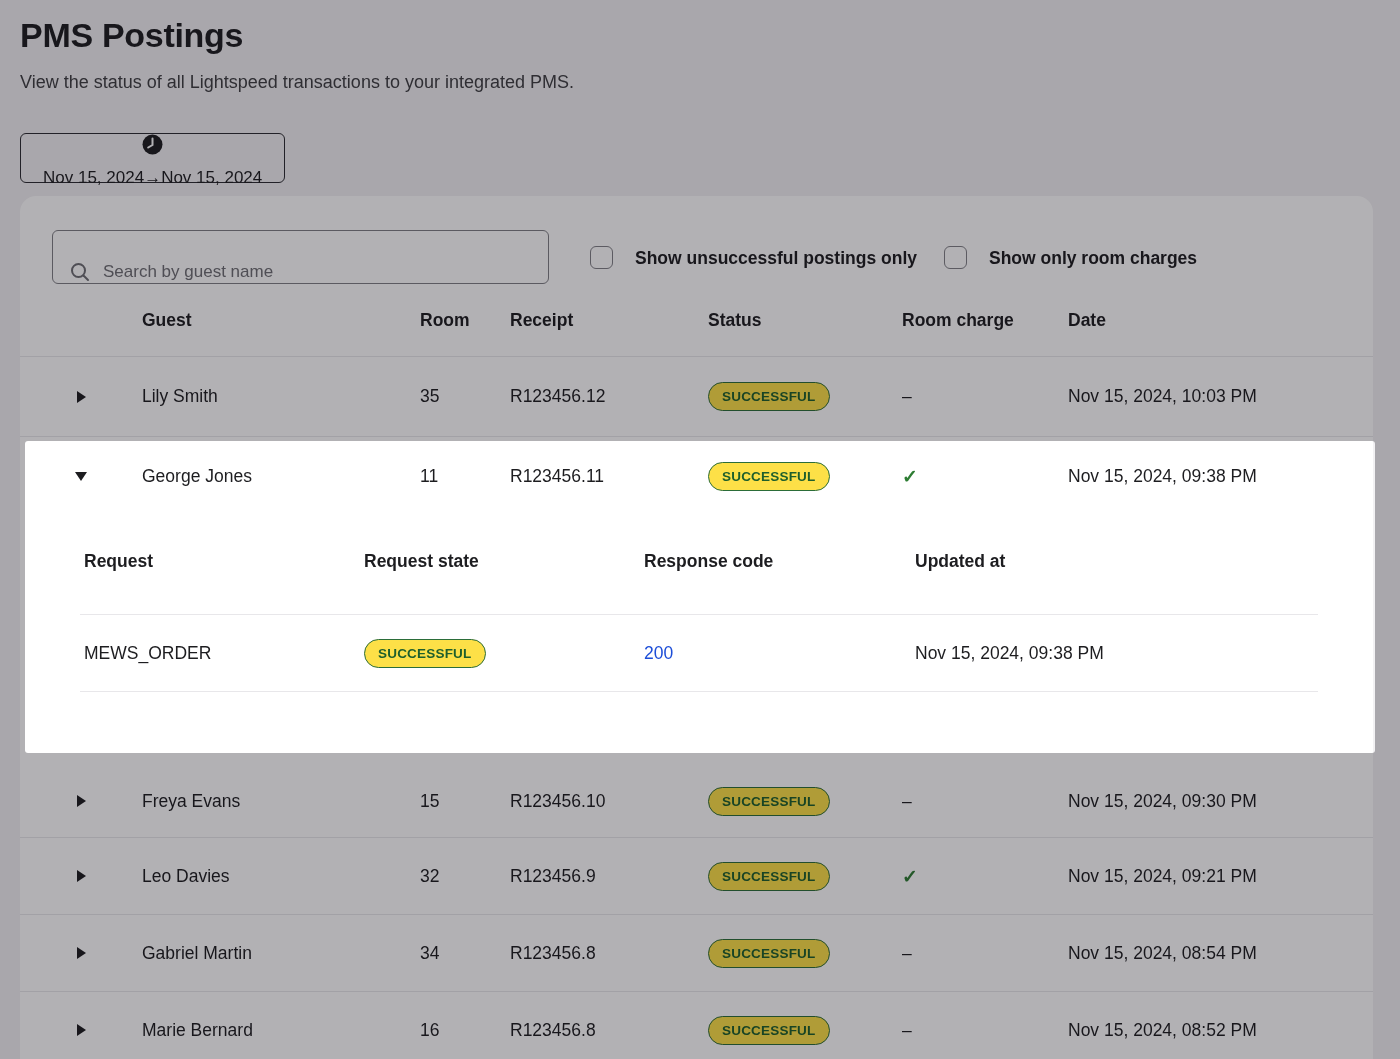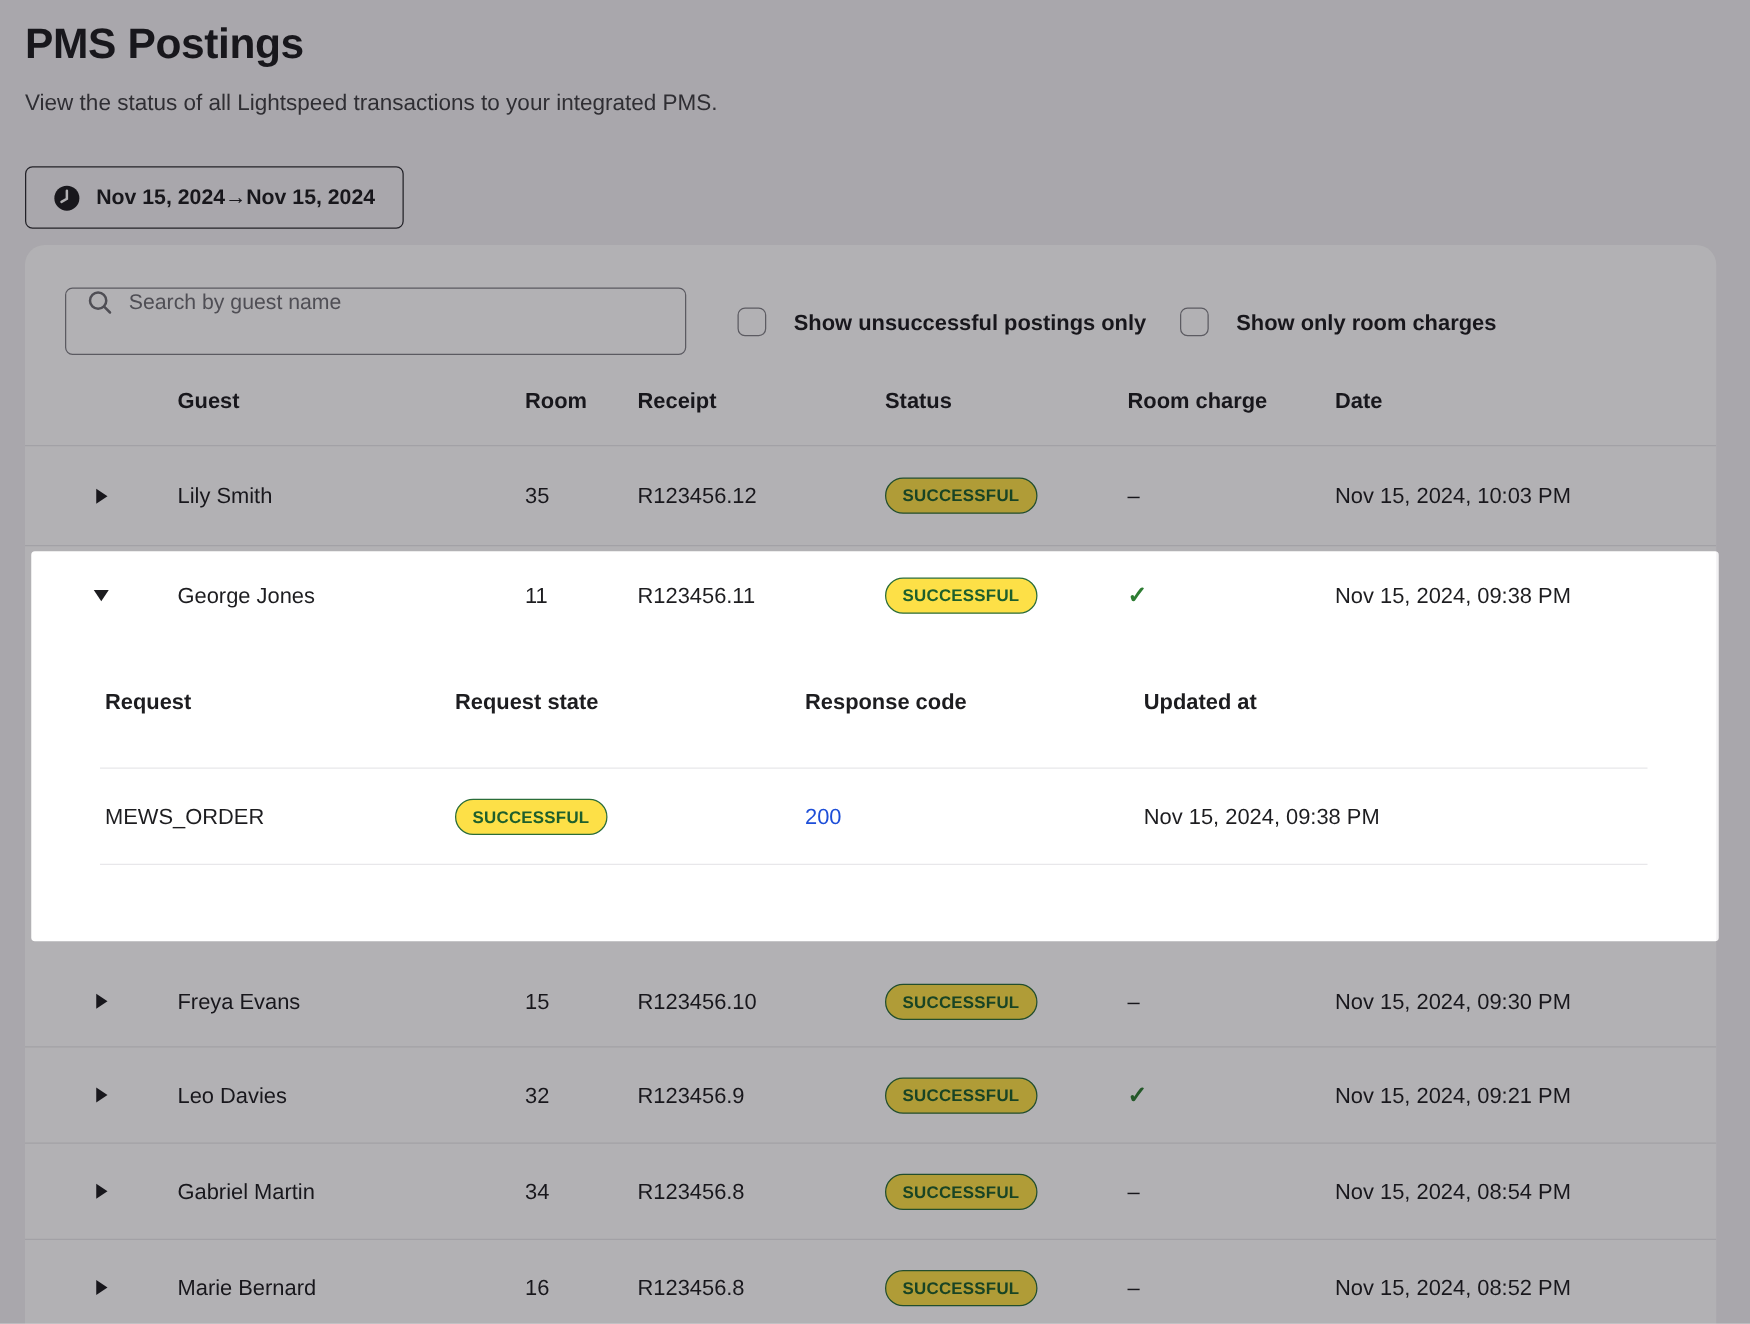--- a/index.html
+++ b/index.html
@@ -13,36 +13,37 @@
     color: #1d1d20;
   }
   .header-area { padding: 0 20px; }
   .page-title { margin: 14px 0 0; font-size: 34px; line-height: 42px; font-weight: 700; letter-spacing: -0.3px; }
   .subtitle { margin: 14px 0 0; font-size: 18px; line-height: 24px; color: #3e3e42; }
   .date-btn {
     margin-top: 39px; height: 50px;
     display: inline-flex; align-items: center; gap: 13px;
     padding: 0 22px; background: transparent;
     border: 1px solid #2c2c31; border-radius: 6px;
-    font-family: inherit; font-size: 17px; font-weight: 700; color: #1d1d20;
+    font-family: inherit; font-size: 17px; font-weight: 400; color: #1d1d20;
     cursor: pointer;
+    flex-direction: column;
   }
   .panel {
     margin: 13px 0 0 20px;
     width: 1353px; height: 863px;
     background: #ffffff;
     border-radius: 16px 16px 0 0;
     padding-top: 34px;
     overflow: hidden;
   }
   .controls { margin: 0 32px; height: 54px; display: flex; align-items: center; }
   .search-box {
     width: 497px; height: 54px;
     border: 1px solid #7f7f85; border-radius: 6px;
-    display: flex; align-items: flex-start; gap: 10px;
+    display: flex; align-items: flex-end; gap: 10px;
     padding: 0 16px; background: #fff;
   }
   .search-box input {
     border: none; outline: none; flex: 1;
     font-size: 17px; font-family: inherit; color: #1d1d20; background: transparent;
   }
   .search-box input::placeholder { color: #6e6e73; }
   .cb-group { display: flex; align-items: flex-end; gap: 22px; margin-left: 41px; cursor: pointer; }
   .cb-group.second { margin-left: 27px; }
   .checkbox { width: 23px; height: 23px; border: 1.5px solid #808086; border-radius: 6px; background: transparent; flex: none; }

